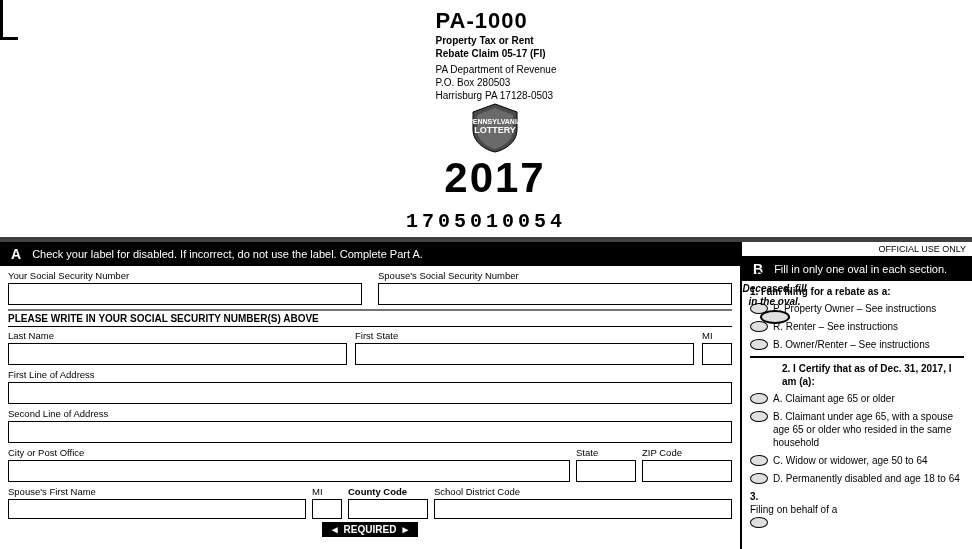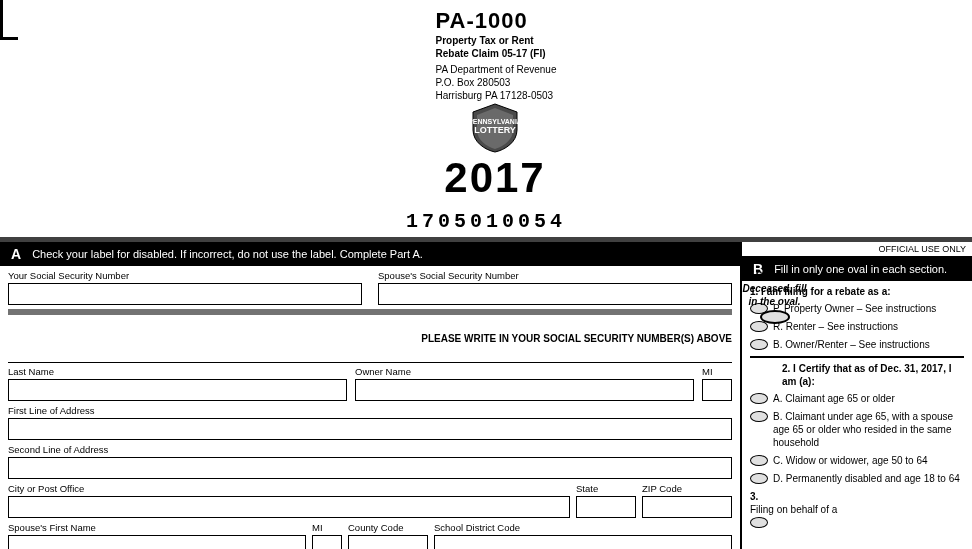--- a/index.html
+++ b/index.html
@@ -125,27 +125,27 @@
       font-size: 9.5px;
       margin-bottom: 2px;
     }
     .input-box {
       border: 1px solid #000;
       height: 22px;
       width: 100%;
       background: #fff;
     }
     .ssn-notice {
-      text-align: right;
+      text-align: left;
       font-weight: bold;
       font-size: 10px;
       margin: 3px 0;
-      border-top: 6px solid #737373;
+      border-top: 2px solid #737373;
       border-bottom: 1px solid #000;
-      padding: 18px 0;
+      padding: 2px 0;
     }
     .deceased-oval {
       width: 30px;
       height: 14px;
       border: 2px solid #000;
       border-radius: 50%;
       margin: 2px auto;
       background: #e0e0e0;
     }
     .name-row {
@@ -166,21 +166,21 @@
     .city-field { flex: 3; }
     .state-field { width: 60px; }
     .zip-field { width: 90px; }
     .bottom-row {
       display: flex;
       gap: 6px;
       align-items: flex-end;
     }
     .spouse-first { flex: 2; }
     .mi-field { width: 30px; }
-    .county-field { width: 80px; }
+    .county-field { width: 80px; font-weight: bold; }
     .school-field { flex: 2; }
     .required-badge {
       background: #000;
       color: #fff;
       padding: 2px 8px;
       font-size: 10px;
       font-weight: bold;
       display: flex;
       align-items: center;
       gap: 4px;
@@ -326,21 +326,21 @@
         </div>
 
         <div class="ssn-notice">PLEASE WRITE IN YOUR SOCIAL SECURITY NUMBER(S) ABOVE</div>
 
         <div class="name-row">
           <div class="name-field-last">
             <div class="field-label">Last Name</div>
             <div class="input-box"></div>
           </div>
           <div class="name-field-first">
-            <div class="field-label">Owner Name</div>
+            <div class="field-label">First State</div>
             <div class="input-box"></div>
           </div>
           <div class="name-field-mi">
             <div class="field-label">MI</div>
             <div class="input-box"></div>
           </div>
         </div>
 
         <div class="address-field">
           <div class="field-label">First Line of Address</div>

